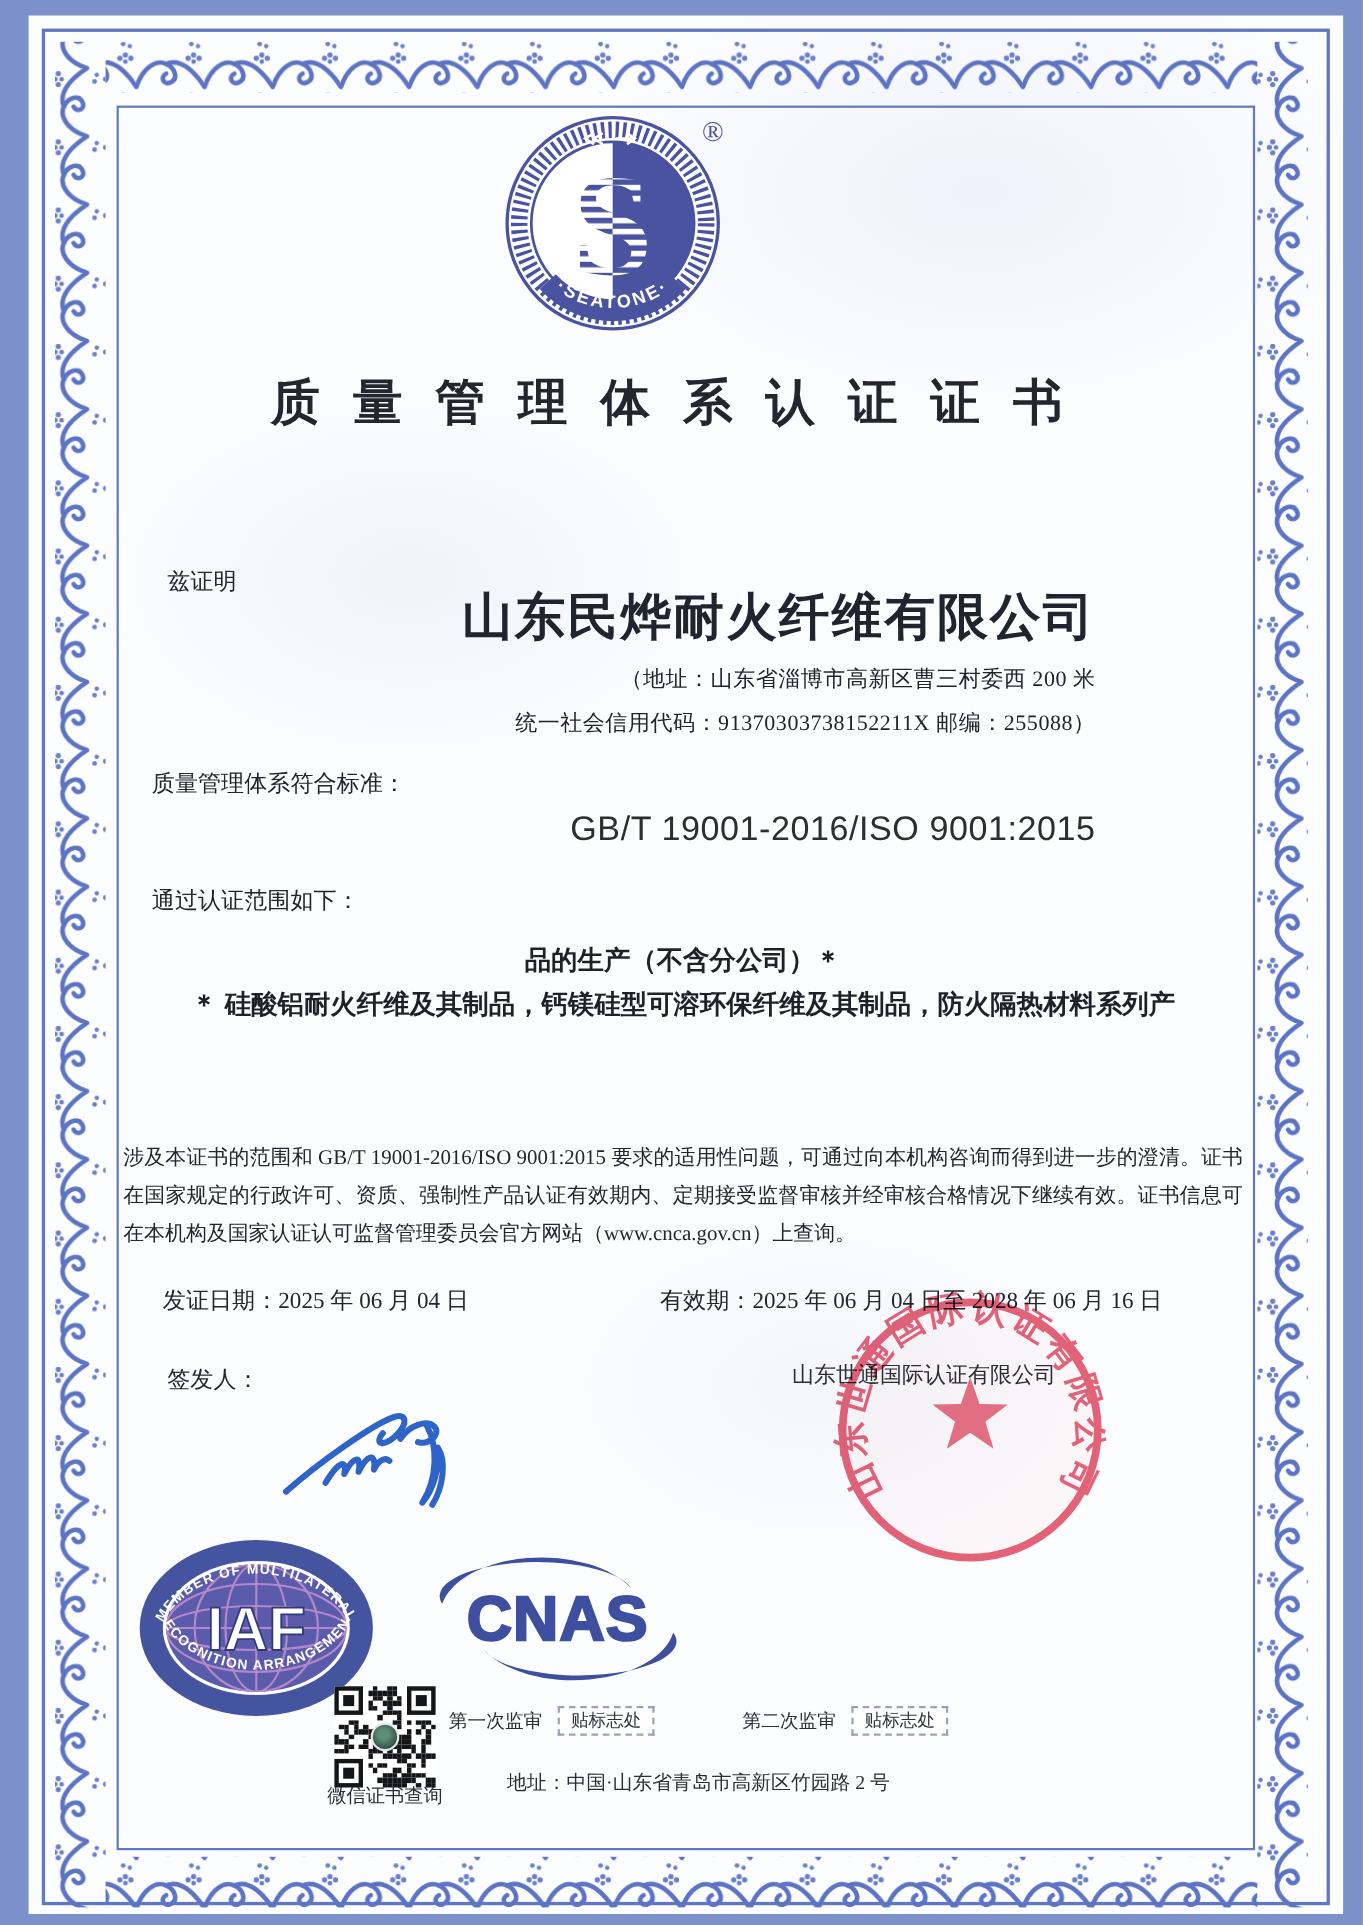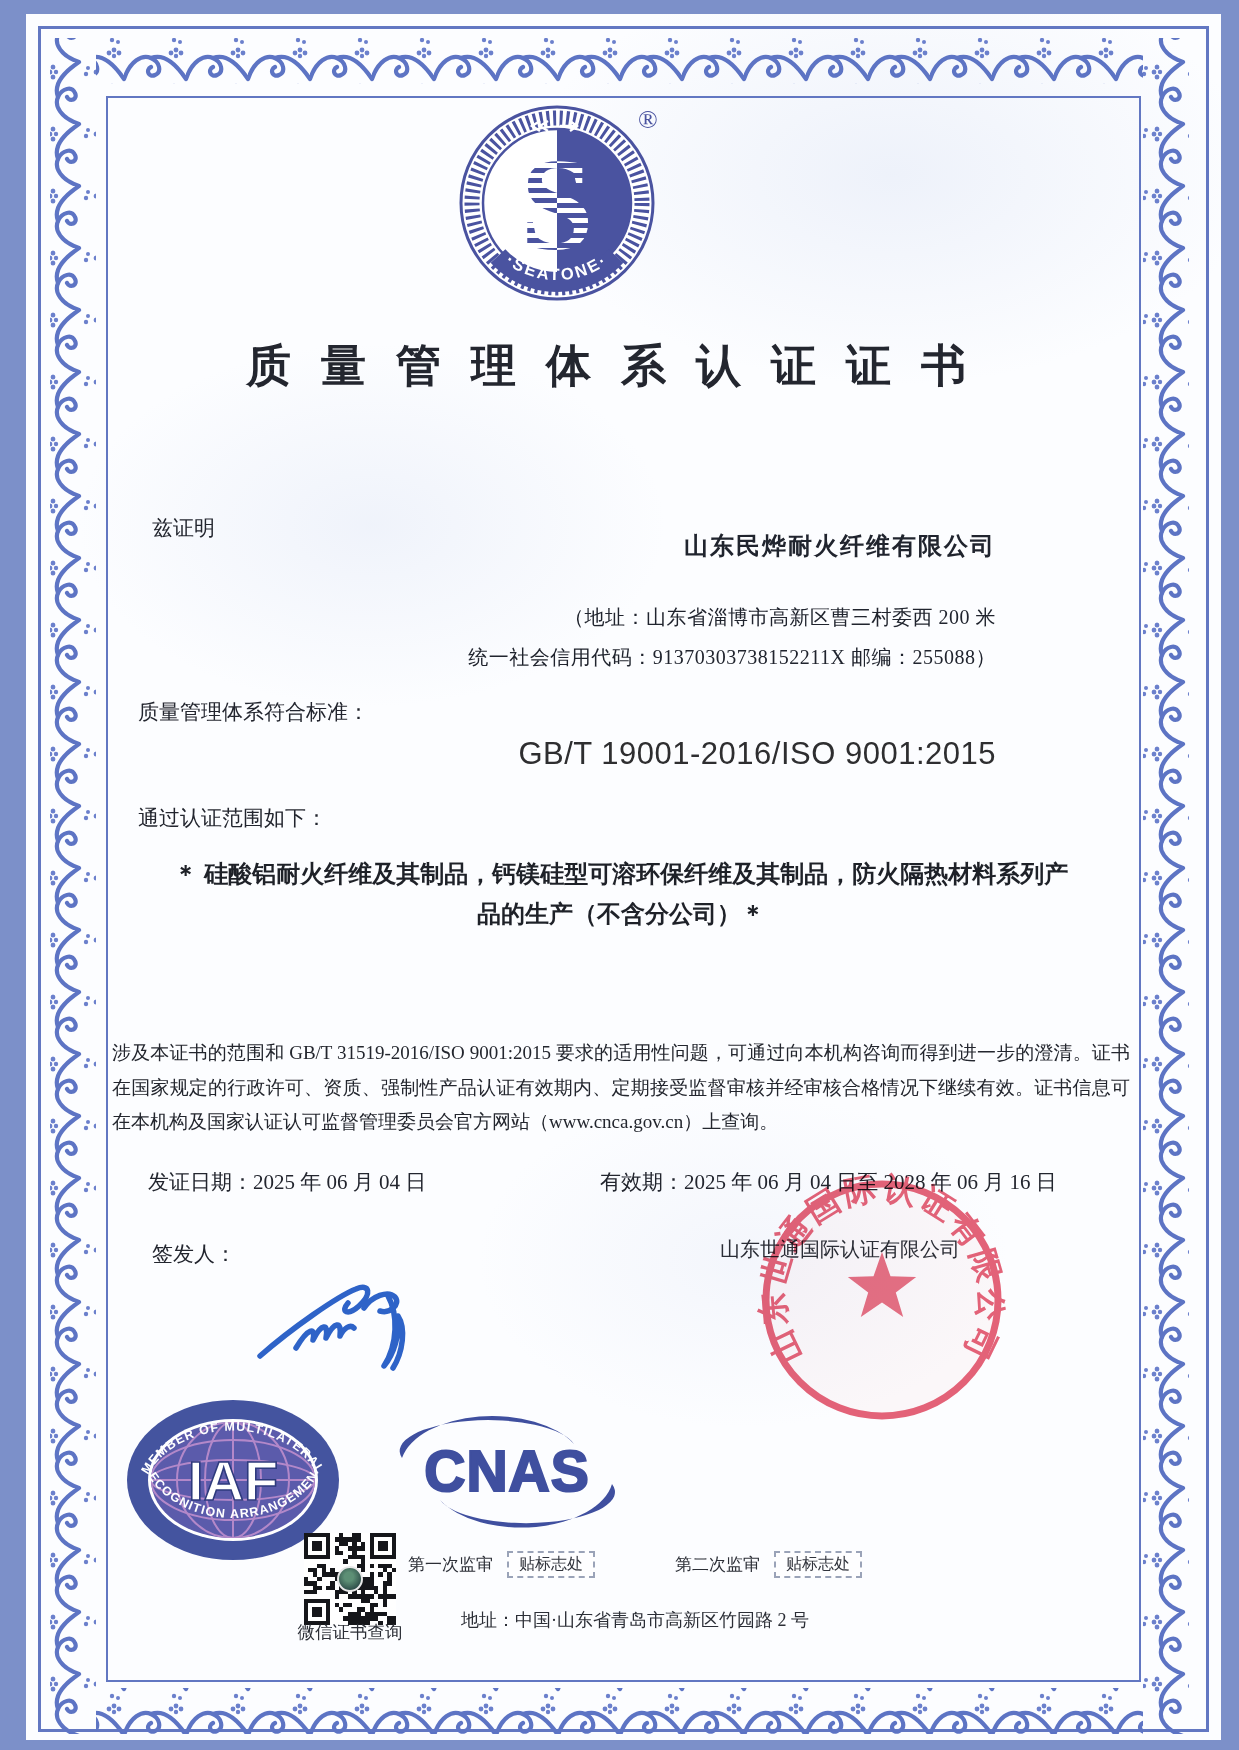--- a/index.html
+++ b/index.html
@@ -16,21 +16,21 @@
   .frame1{position:absolute;top:26px;left:38px;right:30px;bottom:18px;border:3px solid #6277c2;pointer-events:none;}
   .frame2{position:absolute;top:96px;left:106px;right:98px;bottom:68px;border:2px solid #6277c2;pointer-events:none;}
   .border-svg{position:absolute;left:0;top:0;pointer-events:none;}
   
   .center-col{position:absolute;left:112px;width:884px;text-align:right;}
   .full-col{position:absolute;left:112px;width:1018px;}
   .title{top:336px;font-size:45px;font-weight:bold;letter-spacing:30px;color:#23262f;}
   .certno{top:450px;text-align:right;font-size:20px;font-weight:bold;}
   .certno .num{font-size:24px;letter-spacing:.5px;}
   .lbl{position:absolute;font-size:21px;color:#22252e;}
-  .company{top:530px;font-size:24px;font-weight:600;letter-spacing:2px;}
+  .company{top:530px;font-size:46px;font-weight:600;letter-spacing:2px;}
   .addr{font-size:20px;letter-spacing:.5px;}
   .standard{top:736px;font-family:"Liberation Sans","DejaVu Sans",sans-serif;font-size:31px;color:#2e2e30;letter-spacing:.5px;}
   .scope{top:854px;text-align:center;font-family:"Liberation Sans","DejaVu Sans",sans-serif;
          font-size:24px;font-weight:bold;line-height:40px;color:#1e2128;}
   .disclaimer{top:1036px;font-size:19px;line-height:34.5px;text-align:justify;color:#23262e;}
   .dateline{font-size:21px;}
   .issuer{position:absolute;left:690px;top:1236px;width:300px;text-align:center;font-size:20px;color:#2a2d36;}
   
   .cnas-text{position:absolute;left:632px;top:1384px;font-family:"Liberation Sans","DejaVu Sans",sans-serif;}
   .cnas-text .cn{font-size:23px;line-height:29px;color:#474b9e;letter-spacing:2px;}
@@ -140,25 +140,25 @@
   <div class="lbl" style="left:152px;top:514px;">兹证明</div>
   <div class="center-col company">山东民烨耐火纤维有限公司</div>
   <div class="center-col addr" style="top:604px;">（地址：山东省淄博市高新区曹三村委西 200 米</div>
   <div class="center-col addr" style="top:644px;">统一社会信用代码：91370303738152211X 邮编：255088）</div>
 
   <div class="lbl" style="left:138px;top:698px;">质量管理体系符合标准：</div>
   <div class="center-col standard">GB/T 19001-2016/ISO 9001:2015</div>
 
   <div class="lbl" style="left:138px;top:804px;">通过认证范围如下：</div>
   <div class="full-col scope">
+    <div>品的生产（不含分公司）＊</div>
     <div>＊ 硅酸铝耐火纤维及其制品，钙镁硅型可溶环保纤维及其制品，防火隔热材料系列产</div>
-    <div>品的生产（不含分公司）＊</div>
-  </div>
-
-  <div class="full-col disclaimer">涉及本证书的范围和 GB/T 31519-2016/ISO 9001:2015 要求的适用性问题，可通过向本机构咨询而得到进一步的澄清。证书在国家规定的行政许可、资质、强制性产品认证有效期内、定期接受监督审核并经审核合格情况下继续有效。证书信息可在本机构及国家认证认可监督管理委员会官方网站（www.cnca.gov.cn）上查询。</div>
+  </div>
+
+  <div class="full-col disclaimer">涉及本证书的范围和 GB/T 19001-2016/ISO 9001:2015 要求的适用性问题，可通过向本机构咨询而得到进一步的澄清。证书在国家规定的行政许可、资质、强制性产品认证有效期内、定期接受监督审核并经审核合格情况下继续有效。证书信息可在本机构及国家认证认可监督管理委员会官方网站（www.cnca.gov.cn）上查询。</div>
 
   <div class="lbl dateline" style="left:148px;top:1168px;">
     <span>发证日期：</span><span>2025 年 06 月 04 日</span>
   </div>
   <div class="lbl dateline" style="left:600px;top:1168px;">
     <span>有效期：</span><span>2025 年 06 月 04 日至 2028 年 06 月 16 日</span>
   </div>
 
   <div class="lbl" style="left:152px;top:1240px;">签发人：</div>
   <svg class="abs" style="left:252px;top:1270px;" width="190" height="108" viewBox="0 0 190 108">

